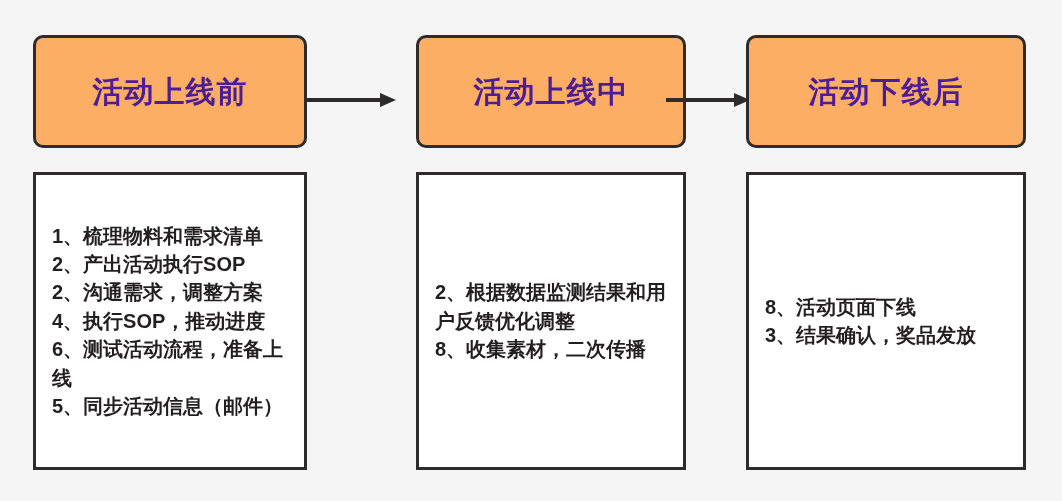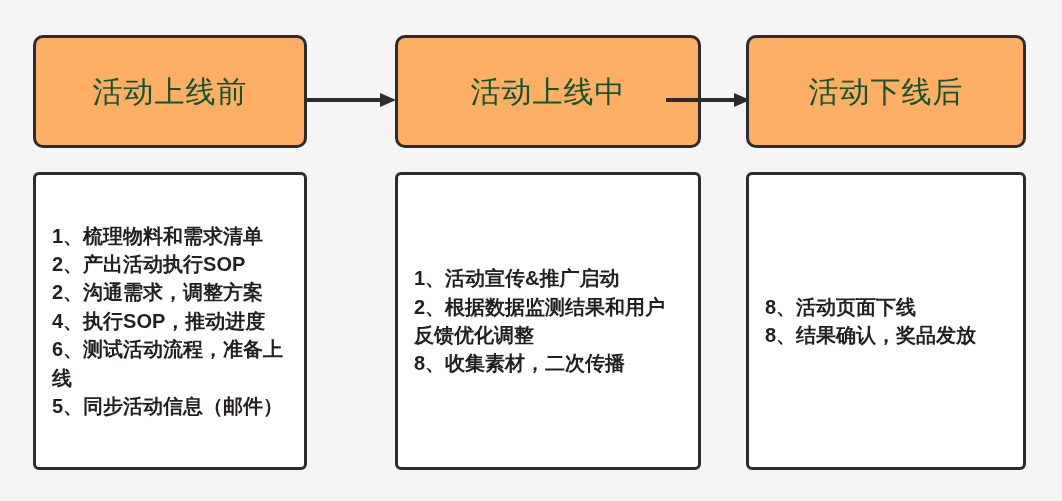--- a/index.html
+++ b/index.html
@@ -19,58 +19,58 @@
     height: 501px;
   }
 
   
   .column {
     position: absolute;
     top: 0;
     height: 501px;
   }
   .col-0 { left: 33px;  width: 274px; }
-  .col-1 { left: 395px; width: 306px; }
+  .col-1 { left: 416px; width: 270px; }
   .col-2 { left: 746px; width: 280px; }
 
   
   .stage-header {
     position: absolute;
     top: 35px;
     left: 0;
     right: 0;
     height: 113px;
     box-sizing: border-box;
     background: #fcae64;
     border: 3px solid #2d2b2b;
     border-radius: 10px;
     display: flex;
     align-items: center;
     justify-content: center;
   }
   .stage-header-label {
     font-size: 30px;
-    font-weight: normal;
-    color: #14532d;
+    font-weight: bold;
+    color: #4c1d95;
     letter-spacing: 1px;
     line-height: 1;
     white-space: nowrap;
   }
 
   
   .stage-body {
     position: absolute;
     top: 172px;
     left: 0;
     right: 0;
     height: 298px;
     box-sizing: border-box;
     background: #ffffff;
     border: 3px solid #2d2b2b;
-    border-radius: 6px;
+    border-radius: 0;
     display: flex;
     flex-direction: column;
     justify-content: center;
     padding: 0 14px 0 16px;
   }
   .task-list {
     margin: 0;
     padding: 0;
     list-style: none;
   }
@@ -135,37 +135,36 @@
     <div class="arrow-line"></div>
     <div class="arrow-head"></div>
   </div>
 
   <div class="column col-1">
     <div class="stage-header">
       <span class="stage-header-label">活动上线中</span>
     </div>
     <div class="stage-body">
       <ul class="task-list">
-        <li class="task-item">1、活动宣传&amp;推广启动</li>
         <li class="task-item">2、根据数据监测结果和用户反馈优化调整</li>
         <li class="task-item">8、收集素材，二次传播</li>
       </ul>
     </div>
   </div>
 
   <div class="arrow arrow-1">
     <div class="arrow-line"></div>
     <div class="arrow-head"></div>
   </div>
 
   <div class="column col-2">
     <div class="stage-header">
       <span class="stage-header-label">活动下线后</span>
     </div>
     <div class="stage-body">
       <ul class="task-list">
         <li class="task-item">8、活动页面下线</li>
-        <li class="task-item">8、结果确认，奖品发放</li>
+        <li class="task-item">3、结果确认，奖品发放</li>
       </ul>
     </div>
   </div>
 
 </div>
 
 </body></html>

